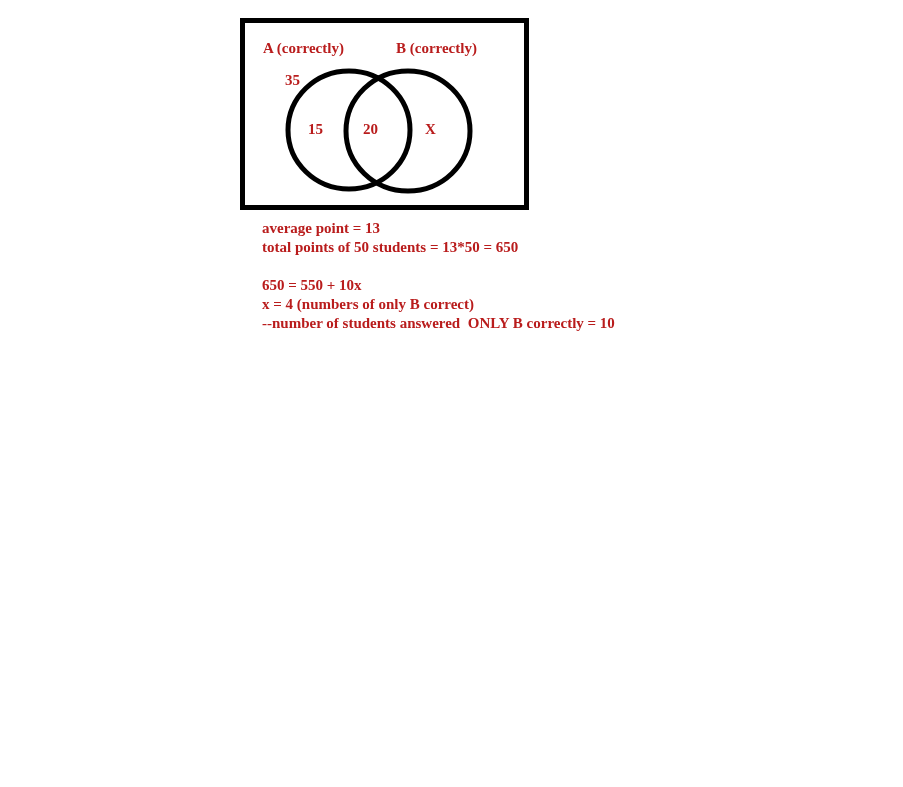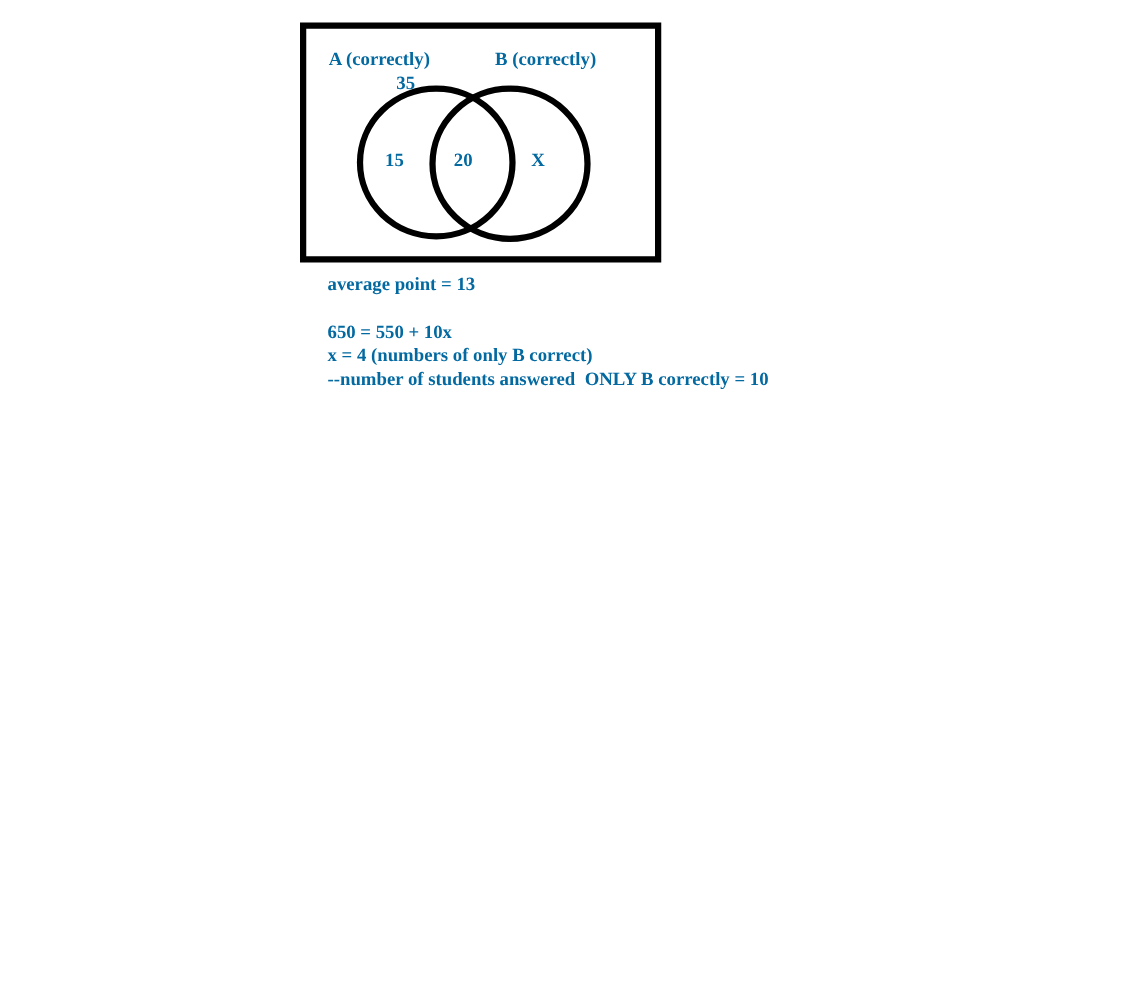--- a/index.html
+++ b/index.html
@@ -6,21 +6,21 @@
     margin: 0;
     padding: 0;
     background: #ffffff;
   }
   .canvas {
     position: relative;
     width: 793px;
     height: 787px;
     background: #ffffff;
     font-family: "Liberation Serif", serif;
-    color: #0369a1;
+    color: #b91c1c;
     overflow: hidden;
   }
   .venn-box {
     position: absolute;
     left: 240px;
     top: 18px;
     width: 279px;
     height: 182px;
     border: 5px solid #000000;
     background: #ffffff;
@@ -34,21 +34,21 @@
   }
   .diagram-text {
     position: absolute;
     font-weight: bold;
     font-size: 15px;
     line-height: 16px;
     white-space: pre;
   }
   .set-label-a { left: 263px; top: 40px; }
   .set-label-b { left: 396px; top: 40px; }
-  .val-total-a { left: 285px; top: 59px; margin-left: 32px; }
+  .val-total-a { left: 285px; top: 72px; }
   .val-a-only  { left: 308px; top: 121px; }
   .val-inter   { left: 363px; top: 121px; text-align: center; }
   .val-b-only  { left: 425px; top: 121px; }
   .solution {
     position: absolute;
     left: 262px;
     top: 219px;
     font-weight: bold;
     font-size: 15px;
   }
@@ -73,19 +73,20 @@
 
   <div class="diagram-text set-label-a">A (correctly)</div>
   <div class="diagram-text set-label-b">B (correctly)</div>
   <div class="diagram-text val-total-a">35</div>
   <div class="diagram-text val-a-only">15</div>
   <div class="diagram-text val-inter">20</div>
   <div class="diagram-text val-b-only">X</div>
 
   <div class="solution">
     <div class="line">average point = 13</div>
+    <div class="line">total points of 50 students = 13*50 = 650</div>
     <div class="block-gap"></div>
     <div class="line">650 = 550 + 10x</div>
     <div class="line">x = 4 (numbers of only B correct)</div>
     <div class="line">--number of students answered  ONLY B correctly = 10</div>
   </div>
 
 </div>
 
 </body></html>

